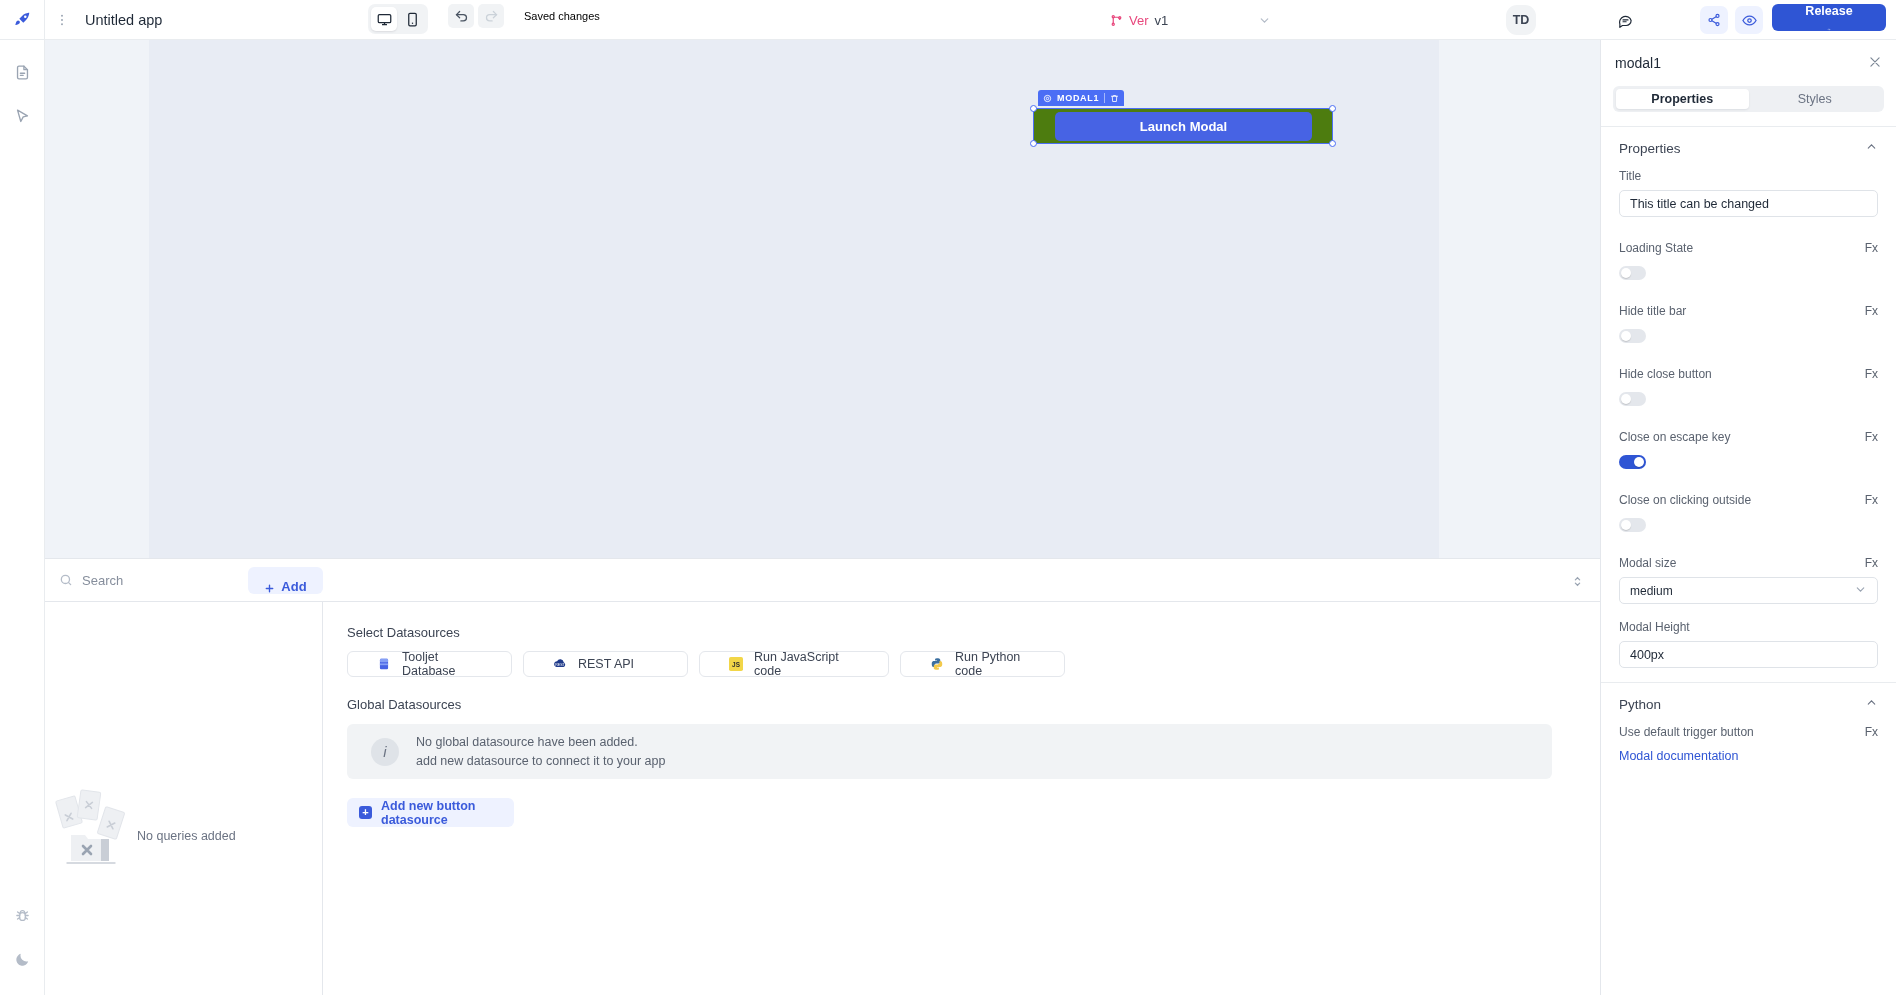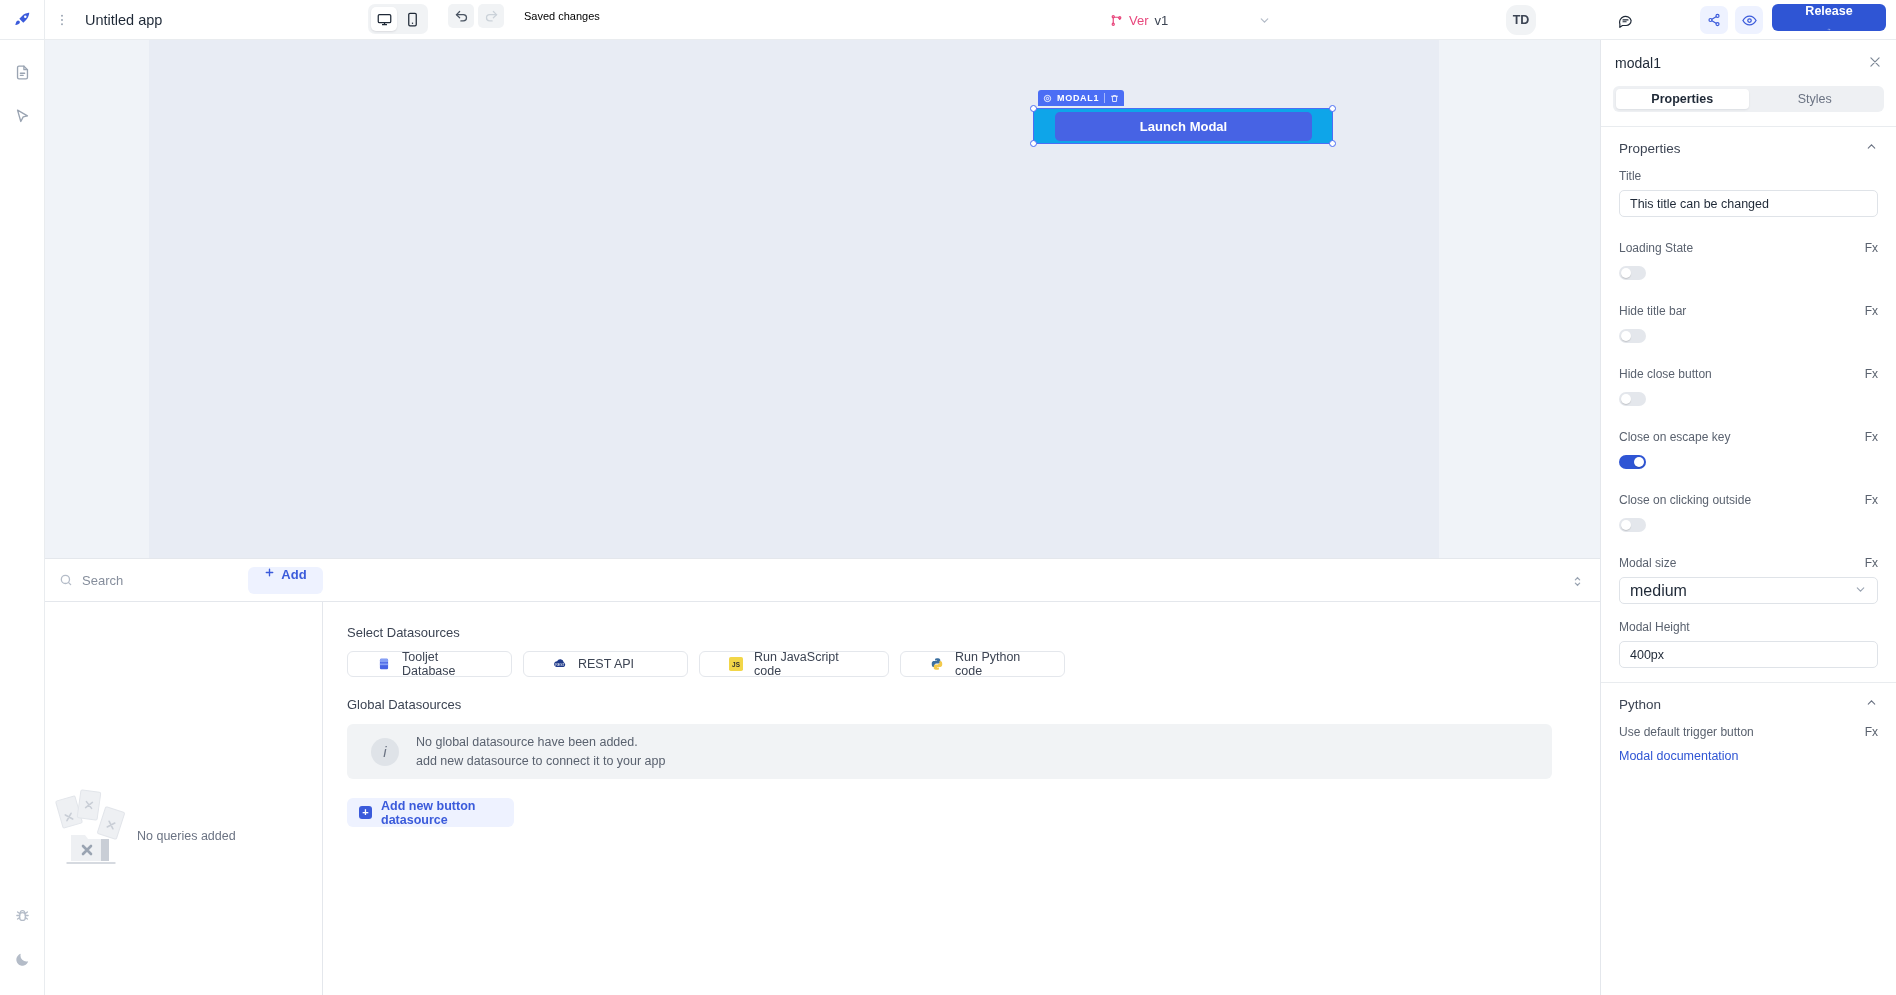--- a/index.html
+++ b/index.html
@@ -83,21 +83,21 @@
   .widget-wrap{ position:absolute; left:884px; top:68px; width:300px; height:40px; }
   .widget-badge{
     position:absolute; left:5px; top:-18px; height:16px;
     background:#4b6ef5; border-radius:3px 3px 0 0;
     display:flex; align-items:center; padding:0 5px; gap:5px;
   }
   .badge-text{ color:#fff; font-size:9px; font-weight:bold; letter-spacing:.7px; }
   .badge-sep{ width:1px; height:10px; background:rgba(255,255,255,.5); }
   .widget-box{
     position:absolute; left:0; top:0; width:300px; height:36px;
-    border:1.5px solid #4b6ef5; background:#0ea5e9;
+    border:1.5px solid #4b6ef5; background:#4d7c0f;
   }
   .launch-btn{
     position:absolute; left:21px; top:3px; width:257px; height:29px;
     background:#4763e4; color:#fff; border-radius:5px; font-size:13px; font-weight:bold;
     display:flex; align-items:center; justify-content:center;
   }
   .handle{ position:absolute; width:7px; height:7px; border-radius:50%; background:#fff; border:1.5px solid #4b6ef5; }
   .h-tl{ left:-4px; top:-4px; } .h-tr{ right:-4px; top:-4px; }
   .h-bl{ left:-4px; bottom:-4px; } .h-br{ right:-4px; bottom:-4px; }
 
@@ -112,21 +112,21 @@
   }
   .search-ico{ margin-left:14px; color:#b4bcc8; display:flex; }
   .search-input{
     margin-left:9px; border:none; outline:none; font-size:13px; color:#6b7383;
     font-family:"Liberation Sans", sans-serif; background:transparent; width:110px;
   }
   .search-input::placeholder{ color:#868e9c; }
   .add-btn{
     position:absolute; left:203px; top:8px; width:75px; height:27px;
     background:#eef2ff; color:#3b5bdb; border-radius:6px;
-    font-size:13px; font-weight:bold; display:flex; align-items:flex-start; justify-content:center; gap:6px;
+    font-size:13px; font-weight:bold; display:flex; align-items:flex-end; justify-content:center; gap:6px;
   }
   .qp-collapse{ position:absolute; right:16px; top:15px; color:#9aa4b2; }
 
   .qp-left{
     position:absolute; top:43px; left:0; width:278px; height:394px;
     border-right:1px solid #e4e7ec; display:flex; flex-direction:row;
     align-items:center; padding-top:62px;
   }
   .empty-text{ margin-top:12px; font-size:12.5px; color:#6b7383; }
 
@@ -183,21 +183,21 @@
     font-family:"Liberation Sans", sans-serif; outline:none;
   }
   .toggle{ margin-top:11px; width:27px; height:14px; border-radius:8px; background:#e4e7ec; position:relative; }
   .toggle .knob{ position:absolute; top:2px; left:2px; width:10px; height:10px; border-radius:50%; background:#fff; box-shadow:0 1px 1px rgba(0,0,0,.15); }
   .toggle.on{ background:#2f55d4; }
   .toggle.on .knob{ left:15px; }
   .spacer-22{ height:22px; }
   .spacer-14{ height:14px; }
   .select-input{
     margin-top:7px; width:100%; height:27px; border:1px solid #dfe3e8; border-radius:5px;
-    background:#fff; font-size:16px; color:#1f2937; padding:1px 10px;
+    background:#fff; font-size:12px; color:#1f2937; padding:1px 10px;
     display:flex; align-items:center;
   }
   .select-caret{ margin-left:auto; color:#9aa4b2; }
   .insp-div{ margin:14px -18px 0; border-top:1px solid #e9ecef; }
   .doc-link{ margin-top:10px; font-size:12.5px; color:#2f55d4; }
 </style>
 </head>
 <body>
 
 <div class="app">

